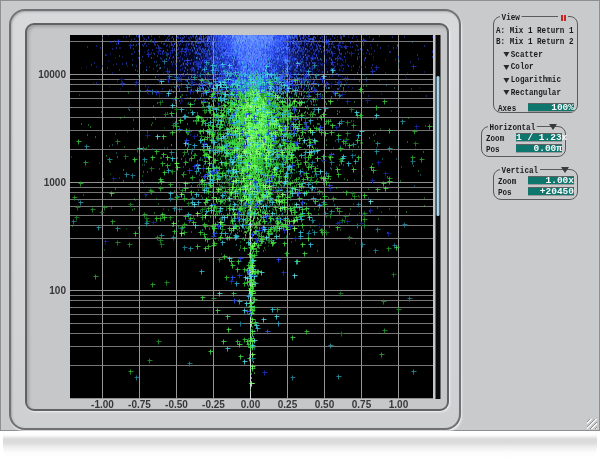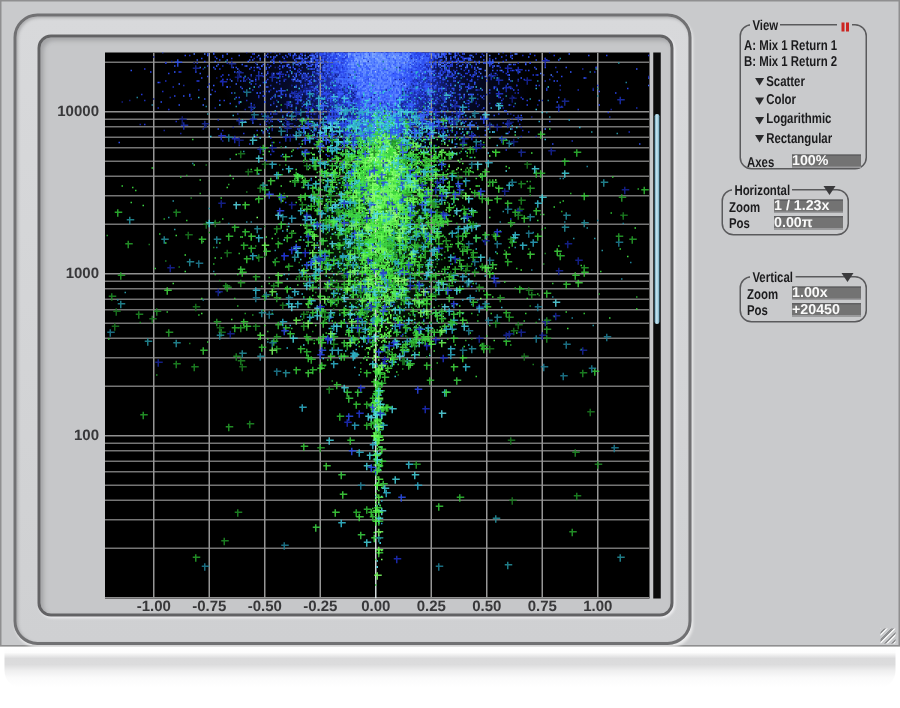--- a/index.html
+++ b/index.html
@@ -16,40 +16,40 @@
   box-shadow: 1px 1px 2px rgba(245,245,247,0.9), inset 2px 2px 3px rgba(105,105,107,0.38);
 }
 #refl { position:absolute; left:3px; top:431px; width:594px; height:28px;
   background:linear-gradient(180deg, rgba(255,255,255,0) 0px, rgba(225,225,227,0.08) 4px,
     rgba(148,148,151,0.34) 8px, rgba(152,152,155,0.34) 12px, rgba(178,178,181,0.22) 16px,
     rgba(212,212,214,0.10) 21px, rgba(255,255,255,0) 27px);
   border-radius:0 0 12px 12px; }
 #grip { position:absolute; right:2px; bottom:1px; width:10px; height:10px;
   background:repeating-linear-gradient(-45deg, rgba(250,250,250,0.85) 0 1px, rgba(120,120,122,0.7) 1px 2px, rgba(201,202,204,0.2) 2px 3.5px); }
 .ax { font:bold 10px "Liberation Sans",sans-serif; fill:#38383a; }
-.grp { position:absolute; border:1px solid #5a5a5c; border-radius:8px; z-index:6; }
+.grp { position:absolute; border:1px solid #5a5a5c; border-radius:8px; z-index:6;font-family:Liberation Mono, monospace; }
 .glab { position:absolute; left:6px; top:-4.5px; background:#c9cacc; padding:0 2px;
   font-weight:bold; font-size:9.5px; line-height:9px; color:#1b1b1d;
   transform:scaleX(0.8); transform-origin:0 50%; white-space:nowrap; }
 .gtri { position:absolute; right:8px; top:-3px; width:0; height:0;
   border-left:4.5px solid transparent; border-right:4.5px solid transparent;
   border-top:6px solid #3a3a3c; }
 .pause { position:absolute; right:9px; top:-2.5px; background:#c9cacc; padding:0 2px; height:7px; }
 .pause i { display:inline-block; width:2px; height:6px; background:#cc2421; margin:0 0.5px; vertical-align:top; }
 .vrow { position:absolute; left:2px; font-weight:bold; font-size:9.5px; line-height:9px;
   color:#1b1b1d; transform:scaleX(0.8); transform-origin:0 50%; white-space:nowrap; }
 .vrow.drop { left:10px; }
 .tri { display:inline-block; width:0; height:0; border-left:3.5px solid transparent;
   border-right:3.5px solid transparent; border-top:5px solid #2a2a2c; margin-right:2.5px;
   transform:scaleX(1.25); position:relative; top:0.5px; }
 .rlab { position:absolute; left:4px; font-weight:bold; font-size:9.5px; line-height:9px;
   color:#1b1b1d; transform:scaleX(0.8); transform-origin:0 50%; white-space:nowrap; }
-.lcd { position:absolute; left:34px; width:46px; height:9px; background:#737373;
+.lcd { position:absolute; left:34px; width:46px; height:9px; background:#0f766e;
   border-top:1px solid #606062; border-bottom:1px solid #9a9a9c;
-  color:#fafafa; font-weight:bold; font-size:9.5px; line-height:7.5px; text-align:left;
+  color:#fafafa; font-weight:bold; font-size:9.5px; line-height:7.5px; text-align:right;
   white-space:nowrap; }
 </style></head>
 <body>
 <div id="stage">
   <div id="win">
     <div id="bezA">
         <div id="bezB"></div>
       </div>
     <div class="grp" style="left:492px;top:15px;width:85px;height:97px">
         <span class="glab">View</span>
@@ -64,21 +64,21 @@
         <div class="lcd" style="top:85.5px">100%</div>
       </div>
       <div class="grp" style="left:480px;top:125px;width:85px;height:31px">
         <span class="glab">Horizontal</span>
         <div class="gtri"></div>
         <div class="rlab" style="top:6.5px">Zoom</div>
         <div class="lcd" style="top:5.5px">1 / 1.23x</div>
         <div class="rlab" style="top:17.5px">Pos</div>
         <div class="lcd" style="top:16.5px">0.00π</div>
       </div>
-      <div class="grp" style="left:492px;top:183px;width:85px;height:31px">
+      <div class="grp" style="left:492px;top:168px;width:85px;height:31px">
         <span class="glab">Vertical</span>
         <div class="gtri"></div>
         <div class="rlab" style="top:6.5px">Zoom</div>
         <div class="lcd" style="top:5.5px">1.00x</div>
         <div class="rlab" style="top:17.5px">Pos</div>
         <div class="lcd" style="top:16.5px">+20450</div>
       </div>
     <div id="grip"></div>
   </div>
   <div id="refl"></div>

